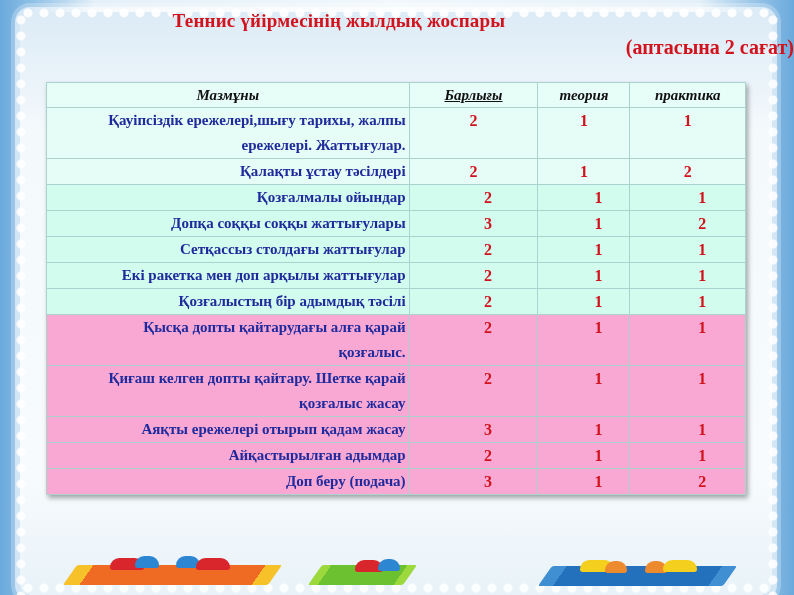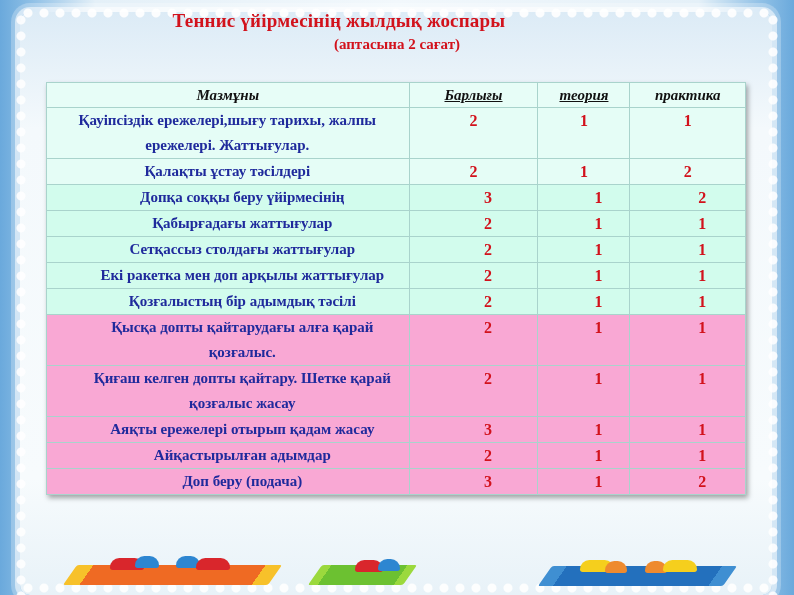--- a/index.html
+++ b/index.html
@@ -24,22 +24,22 @@
       position: absolute; top: 12px; width: 10px; height: 583px;
       background: radial-gradient(circle at 5px 8px, rgba(255,255,255,0.85) 4px, transparent 5px) 0 0 / 10px 16px repeat-y;
     }
     .lace-left { left: 16px; }
     .lace-right { left: 768px; }
     .title {
       position: absolute; left: 0; top: 10px; width: 678px; text-align: center;
       color: #d2121c; font-weight: bold; font-size: 19px; letter-spacing: 0.2px;
     }
     .subtitle {
-      position: absolute; left: 0; top: 36px; width: 794px; text-align: center;
-      color: #d2121c; font-weight: bold; font-size: 15px;
+      position: absolute; left: 0; top: 36px; width: 794px; text-align: right;
+      color: #d2121c; font-weight: bold; font-size: 20px;
     }
     .table-wrap {
       position: absolute; left: 46px; top: 82px; width: 700px;
       box-shadow: 2px 3px 5px rgba(0,0,0,0.35);
     }
     table {
       border-collapse: collapse; width: 100%;
       background: #c9fbe8;
     }
     th, td {
@@ -47,32 +47,32 @@
       padding: 0 3px;
       vertical-align: top;
     }
     th {
       background: #e7fdf7;
       height: 24px; font-style: italic; font-weight: bold;
       color: #111; font-size: 15px; text-align: center; vertical-align: middle;
     }
     td.topic {
       color: #1f2a9c; font-weight: bold; font-size: 15px; line-height: 25px;
-      text-align: center; padding-left: 2px;
+      text-align: right; padding-left: 2px;
     }
     td.num {
       color: #d2121c; font-weight: bold; font-size: 16px; line-height: 25px;
       text-align: center;
     }
     tr.r-tall td { height: 50px; }
     tr.r-tall2 td { height: 54px; }
     tr.r-one td { height: 24px; }
     .col-topic { width: 373px; }
     .col-total { width: 127px; text-decoration: underline; }
-    .col-theory { width: 88px; text-decoration: underline; }
+    .col-theory { width: 88px; }
     .col-practice { width: 112px; }
     tbody tr:nth-child(1) td, tbody tr:nth-child(2) td { background: #e5fdf6; }
     tbody tr:nth-child(n+3) td { background: #d2fced; padding-left: 32px; }
     tbody tr:nth-child(n+8) td { background: #f9a8d4; }
     
     .rug { position: absolute; height: 20px; border-radius: 2px; transform: skewX(-35deg); }
     .rug-orange { left: 70px; top: 565px; width: 205px; background: linear-gradient(90deg, #f7c12a 0 8%, #ef6a23 8% 92%, #f7c12a 92%); }
     .rug-green { left: 315px; top: 565px; width: 95px; background: linear-gradient(90deg, #9bd93d 0 10%, #6cc131 10% 90%, #9bd93d 90%); }
     .rug-blue { left: 545px; top: 566px; width: 185px; background: linear-gradient(90deg, #3f8fd2 0 8%, #2370bd 8% 92%, #3f8fd2 92%); }
     .shoe { position: absolute; width: 34px; height: 12px; border-radius: 14px 14px 4px 4px; }
@@ -110,30 +110,30 @@
         <td class="num">1</td>
         <td class="num">1</td>
       </tr>
       <tr class="r-one">
         <td class="topic">Қалақты ұстау тәсілдері</td>
         <td class="num">2</td>
         <td class="num">1</td>
         <td class="num">2</td>
       </tr>
       <tr class="r-one">
-        <td class="topic">Допқа соққы беру үйірмесінің</td>
+        <td class="topic">Қозғалмалы ойындар</td>
+        <td class="num">2</td>
+        <td class="num">1</td>
+        <td class="num">1</td>
+      </tr>
+      <tr class="r-one">
+        <td class="topic">Допқа соққы соққы жаттығулары</td>
         <td class="num">3</td>
         <td class="num">1</td>
         <td class="num">2</td>
-      </tr>
-      <tr class="r-one">
-        <td class="topic">Қабырғадағы  жаттығулар</td>
-        <td class="num">2</td>
-        <td class="num">1</td>
-        <td class="num">1</td>
       </tr>
       <tr class="r-one">
         <td class="topic">Сетқассыз столдағы жаттығулар</td>
         <td class="num">2</td>
         <td class="num">1</td>
         <td class="num">1</td>
       </tr>
       <tr class="r-one">
         <td class="topic"> Екі ракетка мен доп арқылы жаттығулар</td>
         <td class="num">2</td>

